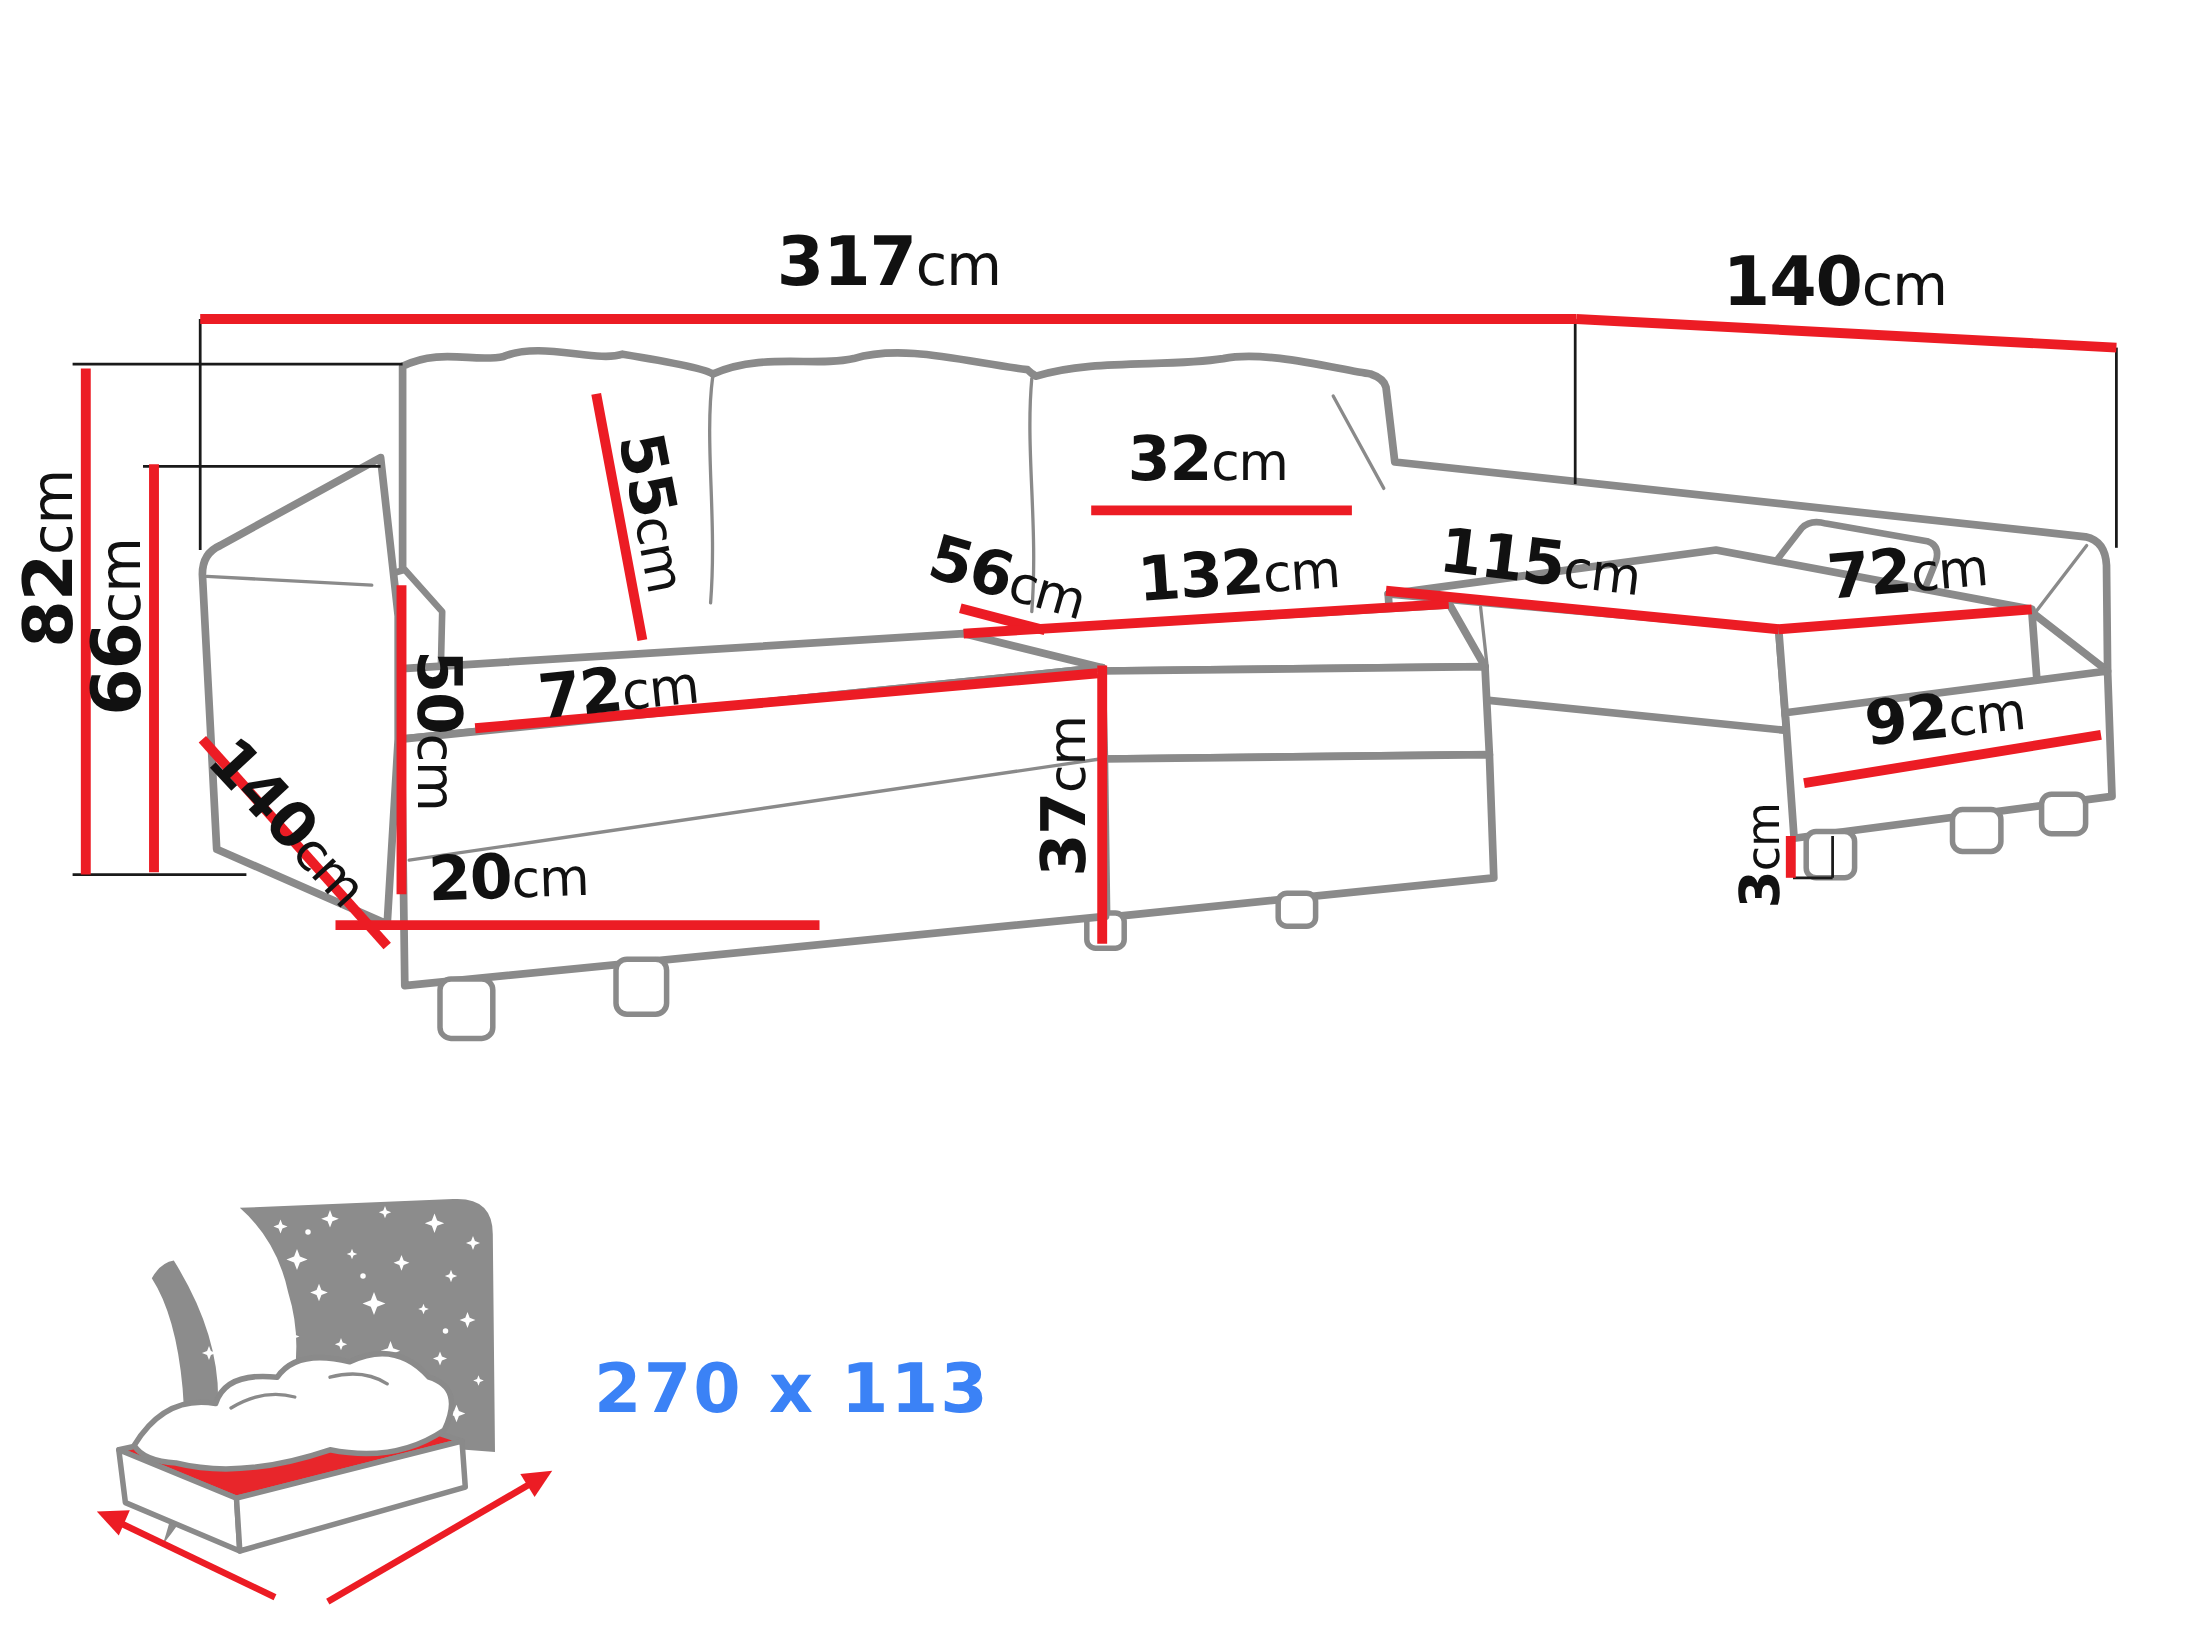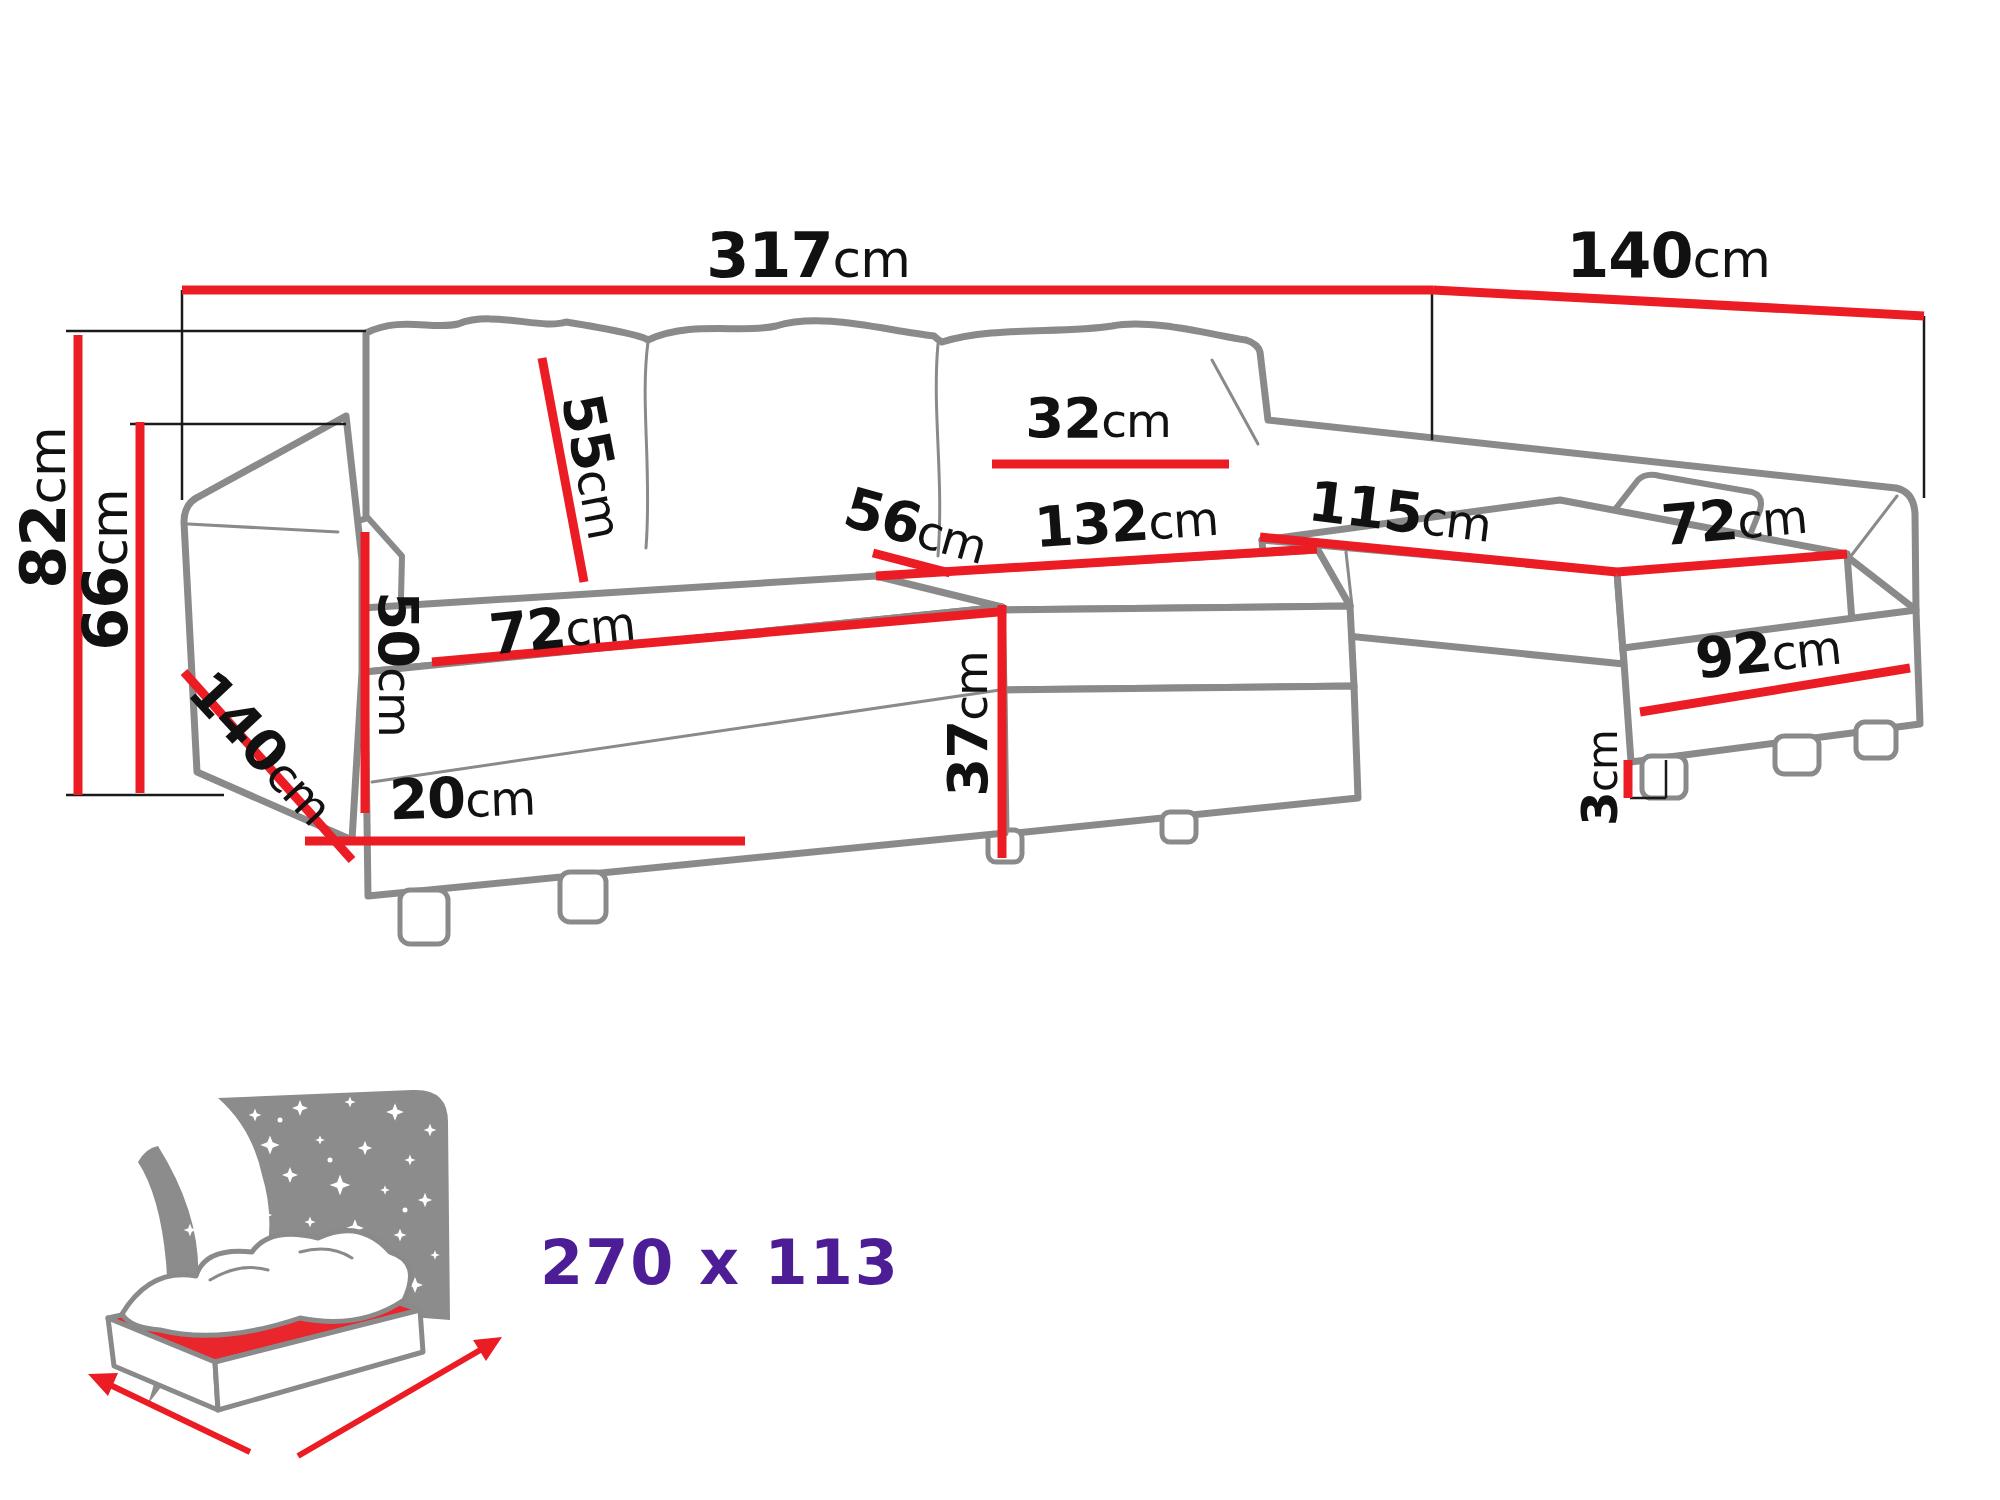--- a/index.html
+++ b/index.html
@@ -12,21 +12,21 @@
     position:absolute;white-space:nowrap;color:#111111;line-height:1;
     transform:translate(-50%,-50%);
   }
   .dim-label .num{font-weight:700;letter-spacing:-1px;}
   .dim-label .unit{font-weight:400;letter-spacing:-1px;}
   .size-l .num{font-size:62px;} .size-l .unit{font-size:52px;}
   .size-m .num{font-size:56px;} .size-m .unit{font-size:47px;}
   .size-s .num{font-size:50px;} .size-s .unit{font-size:42px;}
   .sleep-label{
     position:absolute;transform:translate(0,-50%);
-    font-size:62px;font-weight:700;color:#4c1d95;letter-spacing:2px;white-space:nowrap;
+    font-size:62px;font-weight:700;color:#3b82f6;letter-spacing:2px;white-space:nowrap;
   }
 </style>
 </head>
 <body>
 
 <div id="canvas">
 
 <svg width="2000" height="1500" viewBox="0 0 2000 1500">
   <defs>
     <path id="star4" d="M0,-8 L2.2,-2.2 L8,0 L2.2,2.2 L0,8 L-2.2,2.2 L-8,0 L-2.2,-2.2 Z"></path>
@@ -186,21 +186,21 @@
 
     <g stroke="#ec1c24" stroke-width="6" fill="#ec1c24">
       <path d="M250,1452 L106,1383" fill="none"></path>
       <path d="M88,1374 L118,1373 L108,1396 Z" stroke="none"></path>
       <path d="M298,1456 L482,1349" fill="none"></path>
       <path d="M502,1337 L486,1361 L473,1340 Z" stroke="none"></path>
     </g>
   </g>
 </svg>
 
-<div class="dim-label size-l" style="left:808px;top:256px;">
+<div class="dim-label size-l" style="left:808px;top:238px;">
   <span class="num">317</span><span class="unit">cm</span>
 </div>
 <div class="dim-label size-l" style="left:1668px;top:256px;">
   <span class="num">140</span><span class="unit">cm</span>
 </div>
 <div class="dim-label size-l" style="left:44px;top:508px;transform:translate(-50%,-50%) rotate(-90deg);">
   <span class="num">82</span><span class="unit">cm</span>
 </div>
 <div class="dim-label size-l" style="left:106px;top:570px;transform:translate(-50%,-50%) rotate(-90deg);">
   <span class="num">66</span><span class="unit">cm</span>

